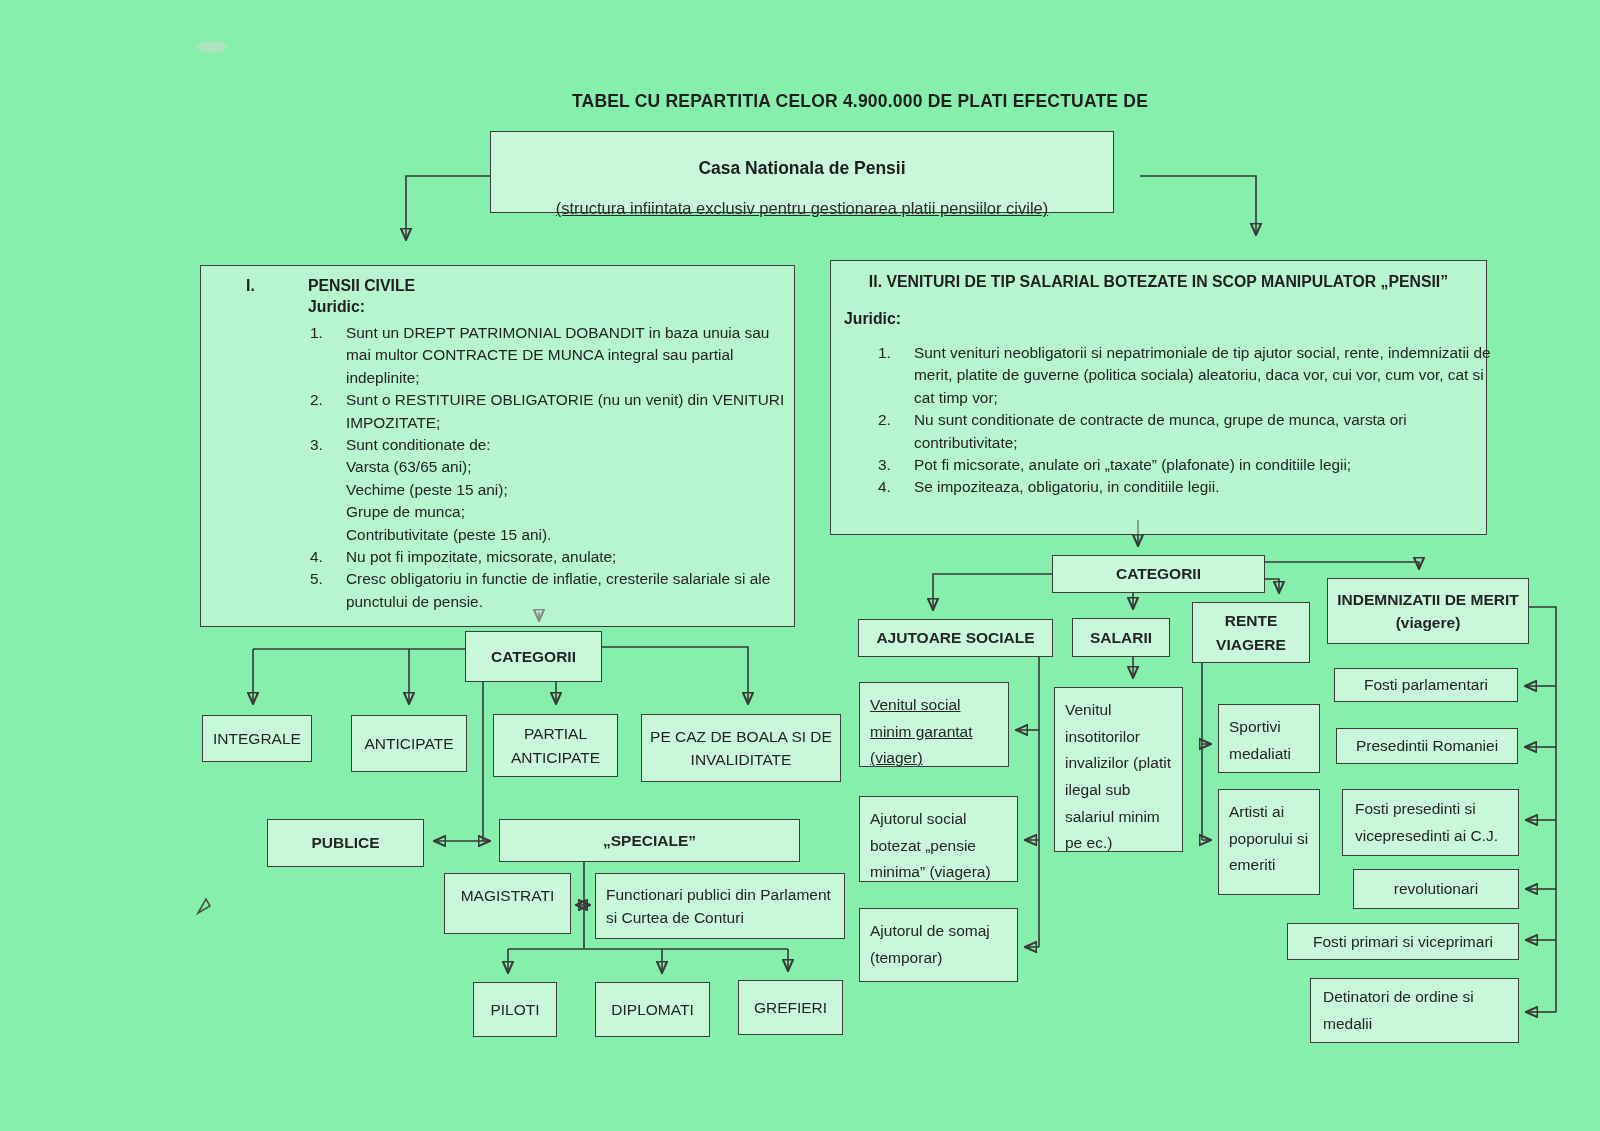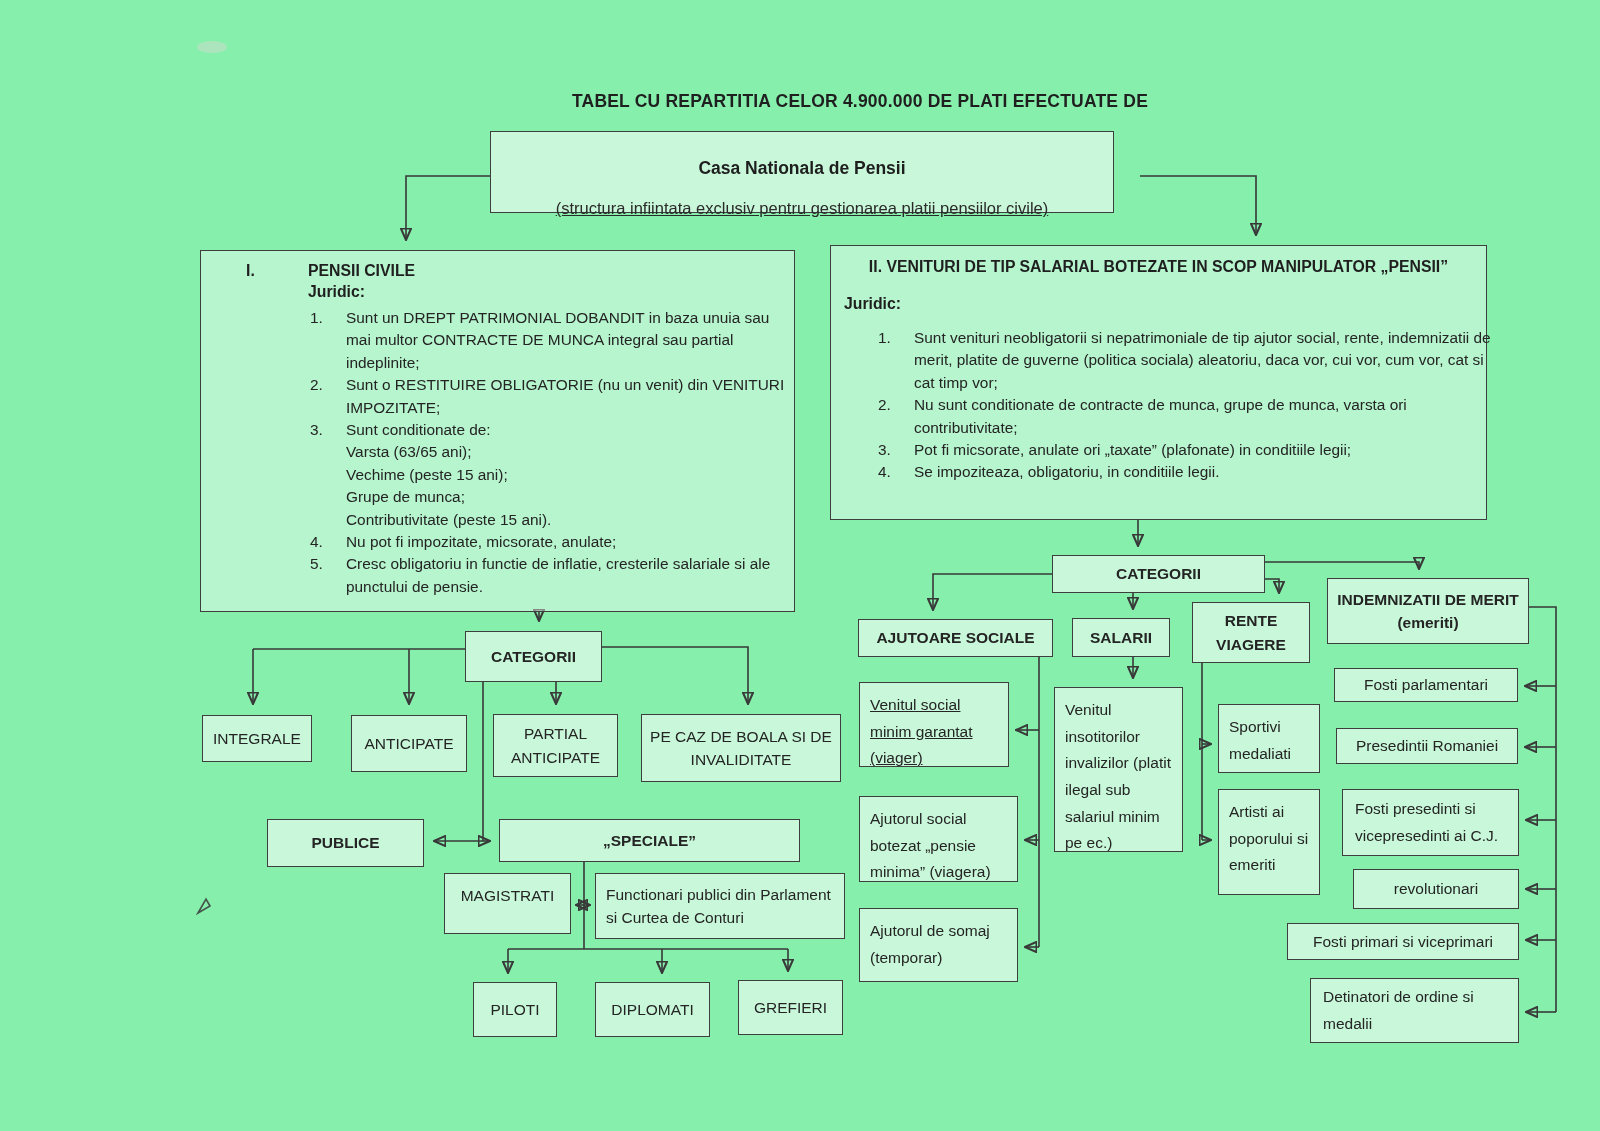--- a/index.html
+++ b/index.html
@@ -22,21 +22,21 @@
   }
   .box.leftal{align-items:flex-start;justify-content:flex-start;text-align:left;padding:9px 10px;}
   .box.midleft{align-items:center;justify-content:flex-start;text-align:left;padding:2px 12px;}
 
   
   #casa-box{left:490px;top:131px;width:624px;height:82px;flex-direction:column;justify-content:flex-start;padding:12px;}
   #casa-title{margin-top:11px;font-size:17.5px;font-weight:bold;color:#1e1e1e;}
   #casa-subtitle{margin-top:15px;font-size:16.5px;color:#2a2a2a;text-decoration:underline;}
 
   
-  .panel{position:absolute;box-sizing:border-box;border:1.6px solid #3e3e3e;background:rgba(255,255,255,.4);}
+  .panel{position:absolute;box-sizing:border-box;border:1.6px solid #3e3e3e;background:rgba(255,255,255,.4);margin-top:15px;}
   #panel-1{left:200px;top:250px;width:595px;height:362px;}
   #panel-2{left:830px;top:245px;width:657px;height:275px;}
   .p-head{font-size:15.8px;font-weight:bold;color:#1f1f1f;}
   #p1-headrow{margin:11px 0 0 45px;}
   #p1-numeral{display:inline-block;width:62px;}
   #p1-juridic{margin:3px 0 0 107px;}
   #p2-title{margin-top:12px;text-align:center;font-size:15.8px;}
   #p2-juridic{margin:19px 0 0 13px;}
   ol.legal{margin:6px 0 0 0;padding:0;list-style:none;}
   #panel-1 ol.legal{margin-left:107px;}
@@ -191,21 +191,21 @@
   <div id="magistrati" class="box">MAGISTRATI</div>
   <div id="functionari" class="box leftal">Functionari publici din Parlament si Curtea de Conturi</div>
   <div id="piloti" class="box">PILOTI</div>
   <div id="diplomati" class="box">DIPLOMATI</div>
   <div id="grefieri" class="box">GREFIERI</div>
 
   <div id="cat-right" class="box">CATEGORII</div>
   <div id="ajutoare" class="box">AJUTOARE SOCIALE</div>
   <div id="salarii" class="box">SALARII</div>
   <div id="rente" class="box">RENTE VIAGERE</div>
-  <div id="indemnizatii" class="box">INDEMNIZATII DE MERIT (emeriti)</div>
+  <div id="indemnizatii" class="box">INDEMNIZATII DE MERIT (viagere)</div>
   <div id="venit-social" class="box leftal">Venitul social minim garantat (viager)</div>
   <div id="ajutor-social" class="box leftal">Ajutorul social botezat „pensie minima” (viagera)</div>
   <div id="somaj" class="box leftal">Ajutorul de somaj (temporar)</div>
   <div id="insotitori" class="box leftal">Venitul insotitorilor invalizilor (platit ilegal sub salariul minim pe ec.)</div>
   <div id="sportivi" class="box leftal">Sportivi medaliati</div>
   <div id="artisti" class="box leftal">Artisti ai poporului si emeriti</div>
   <div id="parlamentari" class="box">Fosti parlamentari</div>
   <div id="presedintii" class="box">Presedintii Romaniei</div>
   <div id="presedinti-cj" class="box midleft">Fosti presedinti si vicepresedinti ai C.J.</div>
   <div id="revolutionari" class="box">revolutionari</div>

